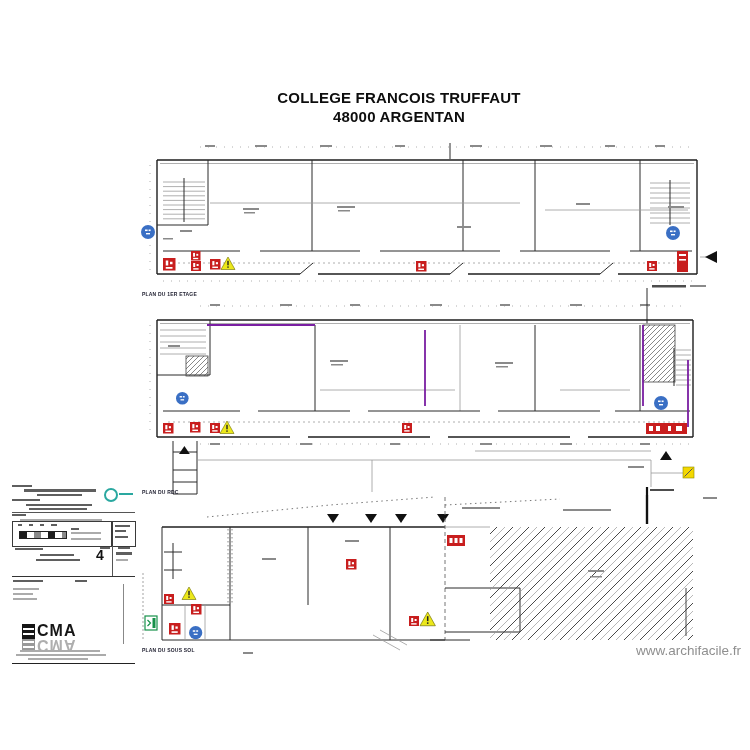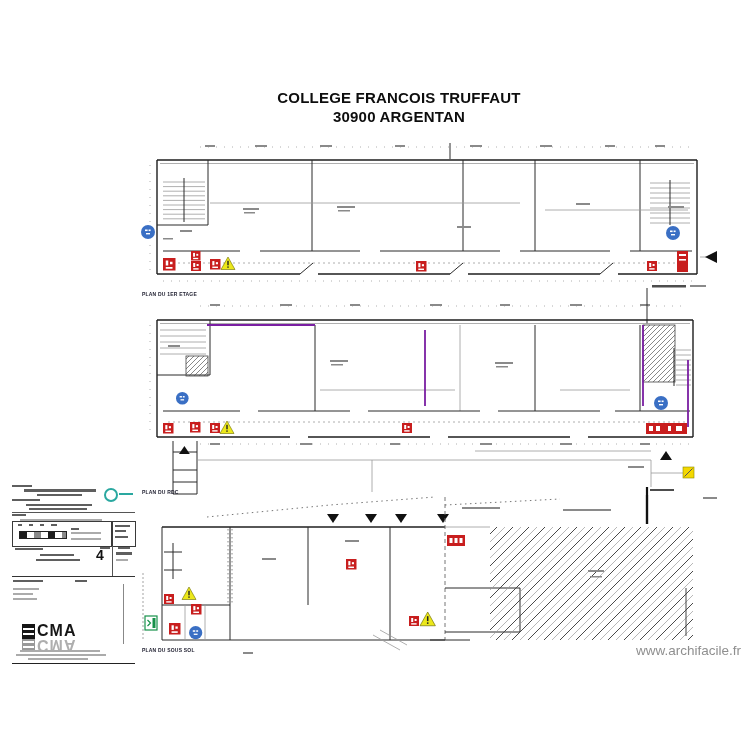--- a/index.html
+++ b/index.html
@@ -38,21 +38,21 @@
   .cma.mirror{top:152px;transform:scaleY(-1);color:#9a9a9a;opacity:.8;}
   .cma.mirror .cma-flag{filter:grayscale(1) opacity(.55);}
 </style>
 </head>
 <body>
 
 <div class="page">
 
   <div class="title">
     <div>COLLEGE FRANCOIS TRUFFAUT</div>
-    <div>30900 ARGENTAN</div>
+    <div>48000 ARGENTAN</div>
   </div>
 
   <svg width="750" height="750" viewBox="0 0 750 750">
     <defs>
       <g id="ext">
           <rect width="10" height="10" fill="#c81e1e"></rect>
           <rect x="2.2" y="2" width="2" height="4" fill="#fff"></rect>
           <rect x="5.6" y="3" width="2" height="2" fill="#fff"></rect>
           <rect x="2.2" y="7.2" width="5.4" height="1.4" fill="#fff"></rect>
         </g>

